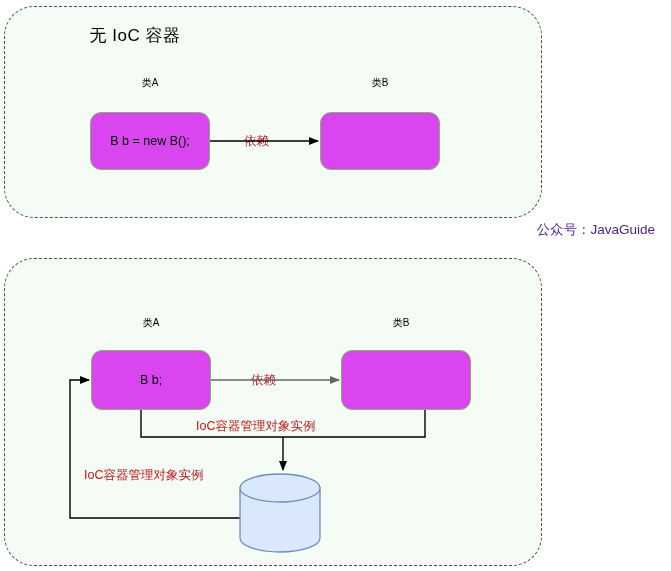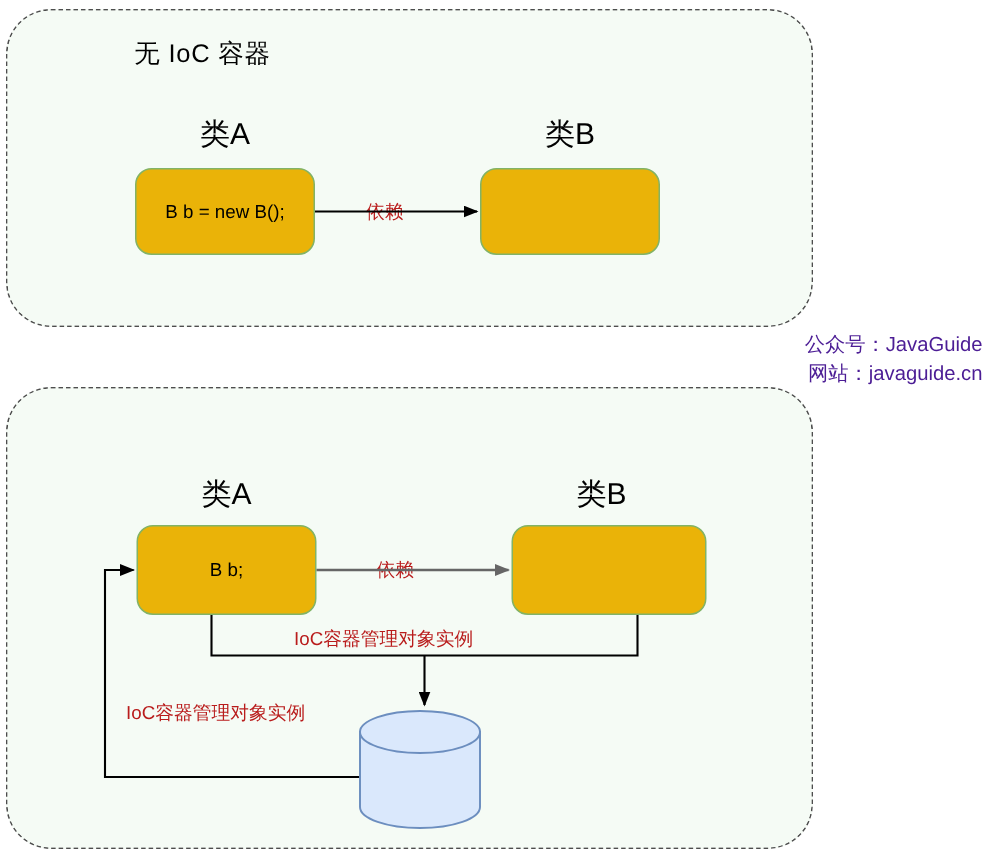--- a/index.html
+++ b/index.html
@@ -34,28 +34,28 @@
   .panel-title {
     position: absolute;
     font-size: 17px;
     letter-spacing: 0.5px;
     color: #000;
     white-space: nowrap;
     text-align: center;
   }
   .node-label {
     position: absolute;
-    font-size: 20px;
+    font-size: 10px;
     color: #000;
     white-space: nowrap;
     text-align: center;
   }
   .classbox {
     position: absolute;
-    background: #eab308;
+    background: #d946ef;
     border: 1.3px solid #82b366;
     border-radius: 11px;
     box-sizing: border-box;
     display: flex;
     align-items: center;
     justify-content: center;
     font-size: 12.5px;
     color: #000;
   }
   .edge-label {
@@ -106,21 +106,20 @@
 
   <div class="node-label" style="left:320px; top:76px; width:120px;">类B</div>
 
   <div class="classbox" style="left:90px; top:112px; width:120px; height:58px;">B b = new B();</div>
 
   <div class="classbox" style="left:320px; top:112px; width:120px; height:58px;"></div>
 
   <div class="edge-label on-line" style="left:241px; top:133px;">依赖</div>
 
   <div class="watermark" style="left:440px; top:220px; width:215px;">公众号：JavaGuide</div>
-  <div class="watermark" style="left:440px; top:239px; width:215px;">网站：javaguide.cn</div>
 
   <div class="panel" id="panel-with-ioc"></div>
 
 
   <div class="node-label" style="left:91px; top:316px; width:120px;">类A</div>
 
   <div class="node-label" style="left:341px; top:316px; width:120px;">类B</div>
 
   <div class="classbox" style="left:91px; top:350px; width:120px; height:60px;text-align:center;">B b;</div>
 

